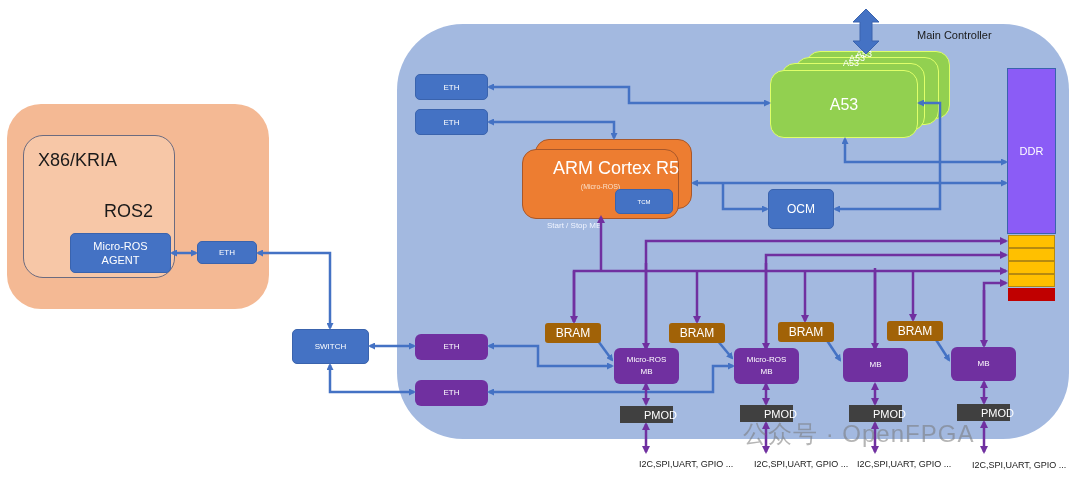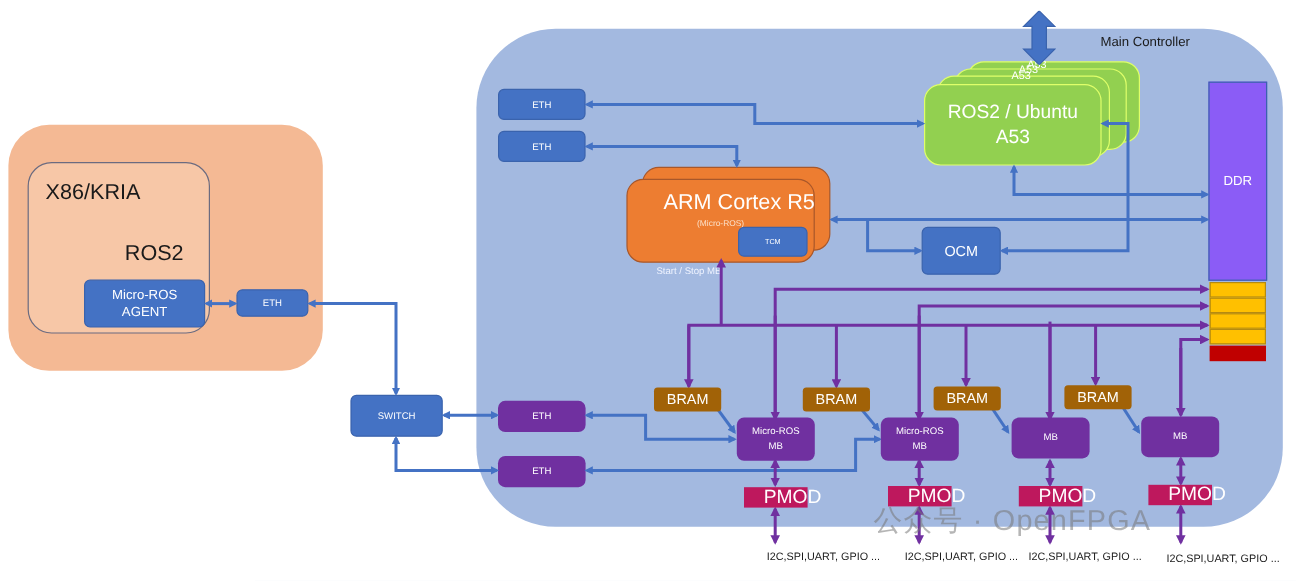--- a/index.html
+++ b/index.html
@@ -6,28 +6,28 @@
   body { width:1080px; height:484px; position:relative; overflow:hidden; font-family:"Liberation Sans", sans-serif; }
   .abs { position:absolute; box-sizing:border-box; }
   .host { left:7px; top:104px; width:262px; height:205px; background:#f4b994; border-radius:34px; }
   .host-inner { left:23px; top:135px; width:152px; height:143px; border:1px solid #6b6b80; border-radius:20px; background:#f7c7a7; }
   .host-title { left:38px; top:150px; font-size:18px; color:#1a1a1a; }
   .host-ros { left:72px; top:201px; font-size:18px; color:#1a1a1a;margin-left:32px; }
   .soc { left:397px; top:24px; width:672px; height:415px; background:#a3b9e0; border-radius:66px; }
   .blue-box { background:#4472c4; color:#fff; border:1px solid #3a63ad; border-radius:5px; display:flex; align-items:center; justify-content:center; text-align:center; font-size:8px; }
   .purple-box { background:#7030a0; color:#fff; border-radius:6px; display:flex; align-items:center; justify-content:center; text-align:center; font-size:8px; line-height:12px; }
   .bram { background:#a16207; color:#fff; border-radius:3px; display:flex; align-items:center; justify-content:center; font-size:12px; }
-  .pmod { background:#be185d; color:#fff; display:flex; align-items:center; justify-content:center; font-size:16px;padding-left:28px; }
+  .pmod { background:#404040; color:#fff; display:flex; align-items:center; justify-content:center; font-size:11px;padding-left:28px; }
   .arm { background:#ed7d31; border:1px solid #a8572a; border-radius:14px; }
   .a53 { background:#92d050; border:1.5px solid #dfff6a; border-radius:14px; }
   .io { font-size:9px; color:#1a1a1a; white-space:nowrap;padding-left:30px; }
   .ddr { left:1007px; top:68px; width:49px; height:166px; background:#8b5cf6; border:1px solid #3a63ad; color:#fff; font-size:11px; display:flex; align-items:center; justify-content:center; }
   .slot { left:1008px; width:47px; height:13px; background:#ffc000; border:1px solid #b58a10; }
   svg.wires { position:absolute; left:0; top:0; }
-  .wm { left:728px; top:418px; font-size:24px; color:rgba(120,120,120,0.55); letter-spacing:1px; white-space:nowrap; }
+  .wm { left:743px; top:418px; font-size:24px; color:rgba(120,120,120,0.55); letter-spacing:1px; white-space:nowrap; }
 </style>
 </head>
 <body>
 
 <div class="abs host"></div>
 <div class="abs host-inner"></div>
 <div class="abs host-title">X86/KRIA</div>
 <div class="abs host-ros">ROS2</div>
 <div class="abs blue-box" style="left:70px;top:233px;width:101px;height:40px;font-size:11px;line-height:14px;flex-direction:column;">
   <span>Micro-ROS</span>
@@ -44,21 +44,20 @@
 <div class="abs purple-box" style="left:415px;top:334px;width:73px;height:26px;">ETH</div>
 <div class="abs purple-box" style="left:415px;top:380px;width:73px;height:26px;">ETH</div>
 
 <div class="abs a53" style="left:806px;top:51px;width:144px;height:68px;"></div>
 <div class="abs a53" style="left:795px;top:57px;width:144px;height:68px;"></div>
 <div class="abs a53" style="left:781px;top:63px;width:144px;height:68px;"></div>
 <div class="abs" style="left:856px;top:49px;font-size:9px;color:#fff;">A53</div>
 <div class="abs" style="left:849px;top:53px;font-size:9px;color:#fff;">A53</div>
 <div class="abs" style="left:843px;top:58px;font-size:9px;color:#fff;">A53</div>
 <div class="abs a53" style="left:770px;top:70px;width:148px;height:68px;display:flex;flex-direction:column;align-items:center;justify-content:center;color:#fff;font-size:16px;line-height:21px;">
-  <span>ROS2 / Ubuntu</span>
   <span>A53</span>
 </div>
 
 <svg class="abs" style="left:851px;top:9px;" width="30" height="45">
   <polygon points="15,0 28,13 21,13 21,32 28,32 15,45 2,32 9,32 9,13 2,13" fill="#4472c4" stroke="#3a63ad"></polygon>
 </svg>
 <div class="abs" style="left:901px;top:29px;font-size:11px;color:#1a1a1a;margin-left:16px;">Main Controller</div>
 
 <div class="abs arm" style="left:535px;top:139px;width:157px;height:70px;"></div>
 <div class="abs arm" style="left:522px;top:149px;width:157px;height:70px;"></div>

